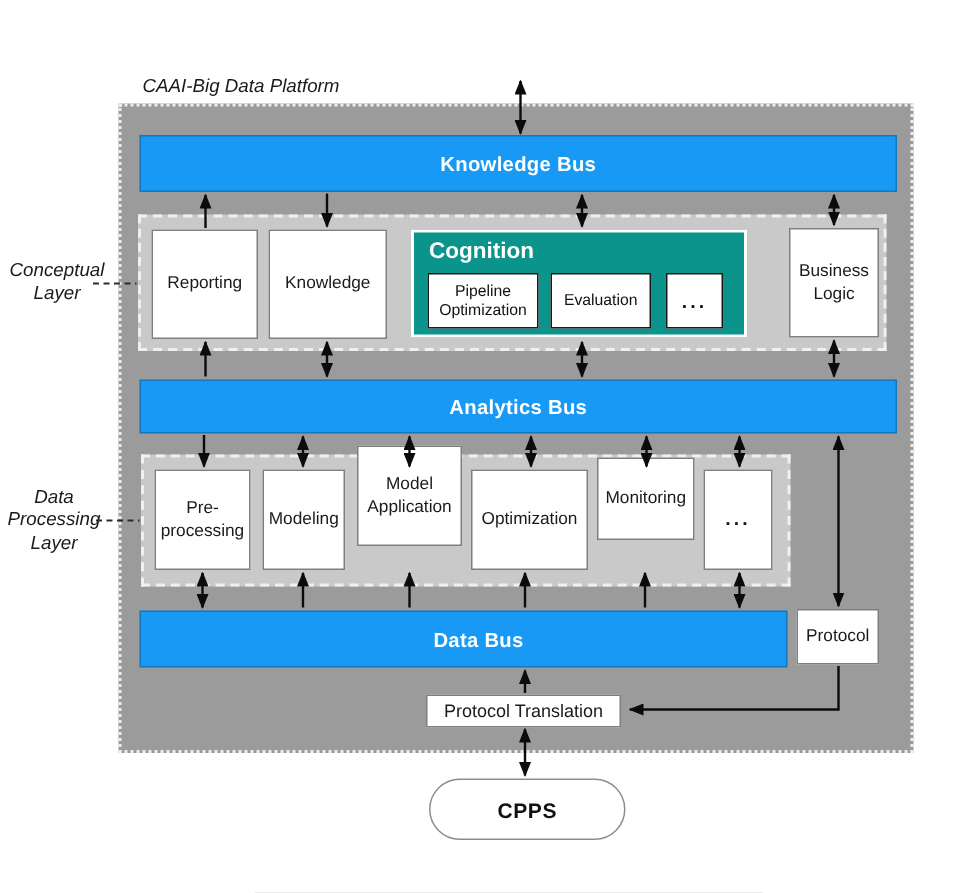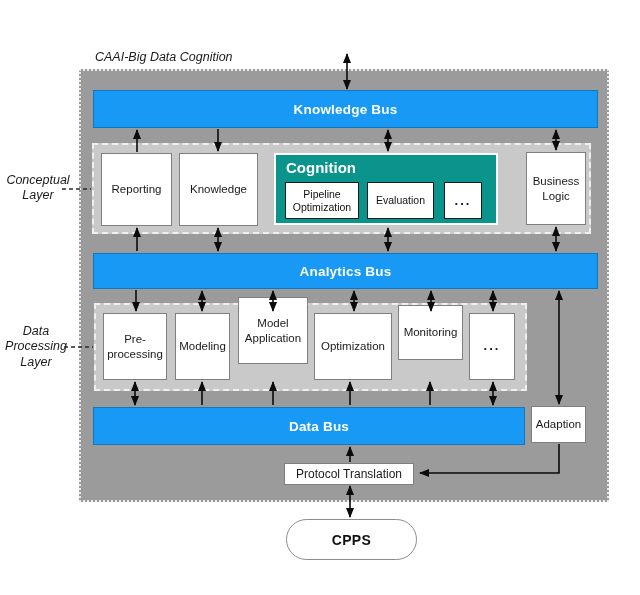--- a/index.html
+++ b/index.html
@@ -84,21 +84,21 @@
 </head>
 <body>
 
 <div class="canvas">
 
   <div class="platform"></div>
 
   <div class="layerbox layer-conceptual"></div>
   <div class="layerbox layer-processing"></div>
 
-  <div class="flabel flabel-title">CAAI-Big Data Cognition</div>
+  <div class="flabel flabel-title">CAAI-Big Data Platform</div>
 
   <div class="pill pill-cpps">
     <span>CPPS</span>
   </div>
 
   <div class="bus bus-knowledge">
     <span>Knowledge Bus</span>
   </div>
   <div class="bus bus-analytics">
     <span>Analytics Bus</span>
@@ -144,21 +144,21 @@
     <span>Optimization</span>
   </div>
   <div class="wbox b-monitor">
     <span>Monitoring</span>
   </div>
   <div class="wbox b-dots-proc">
     <span>...</span>
   </div>
 
   <div class="wbox b-adaption">
-    <span>Adaption</span>
+    <span>Protocol</span>
   </div>
   <div class="wbox b-protocol">
     <span>Protocol Translation</span>
   </div>
 
   <div class="flabel flabel-conceptual">
     <div>Conceptual</div>
     <div>Layer</div>
   </div>
   <div class="flabel flabel-processing">

